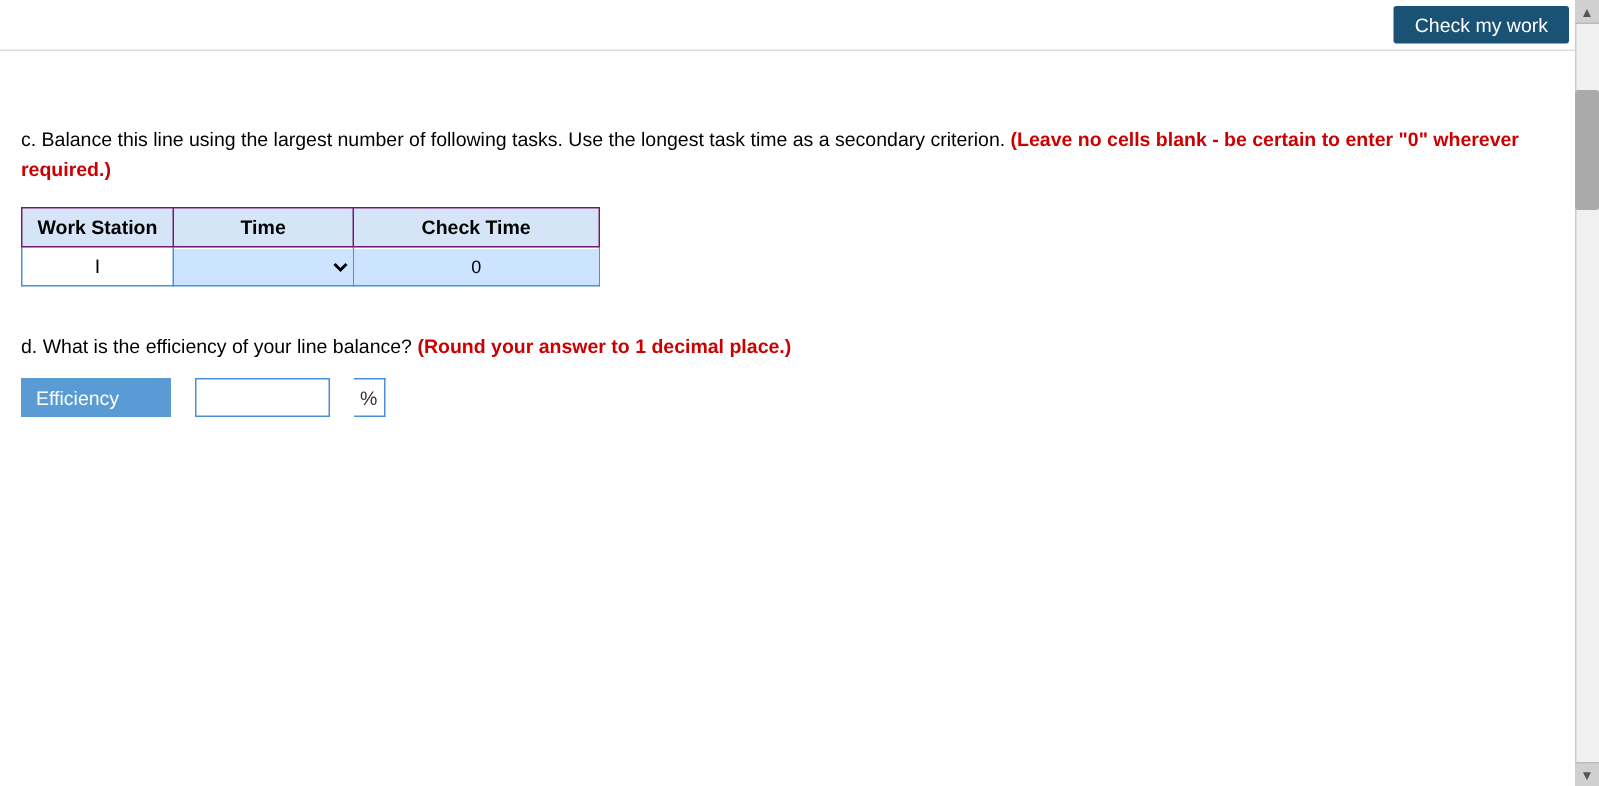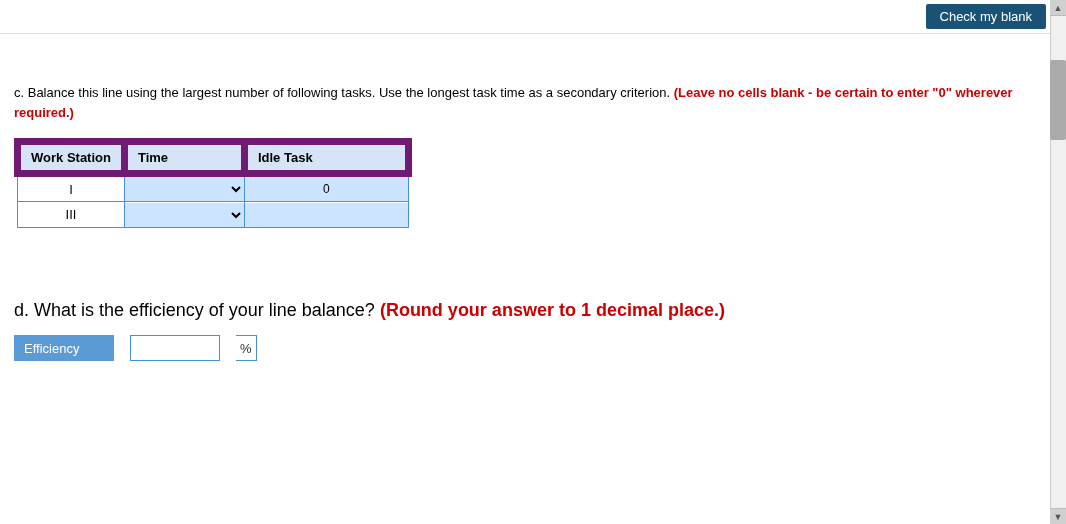--- a/index.html
+++ b/index.html
@@ -76,25 +76,25 @@
 
     
     .balance-table {
       border-collapse: collapse;
       margin-bottom: 20px;
       min-width: 310px;
     }
 
     .balance-table th {
       background: #d6e4f7;
-      border: 7px solid #701a75;
+      border: 1px solid #701a75;
       padding: 5px 10px;
       font-size: 13px;
       font-weight: bold;
-      text-align: left;
+      text-align: center;
       color: #000;
     }
 
     .balance-table td {
       border: 1px solid #4a90d9;
       padding: 0;
       text-align: center;
       height: 26px;
     }
 
@@ -140,23 +140,23 @@
       padding: 0 4px;
     }
 
     
     .dotted-border {
       border-bottom: 2px dotted #4a90d9 !important;
     }
 
     
     .section-d {
-      font-size: 18px;
-      color: #000;
-      margin-top: 72px;
+      font-size: 13px;
+      color: #000;
+      margin-top: 32px;
       margin-bottom: 14px;
     }
 
     .section-d .bold-red {
       color: #cc0000;
       font-weight: bold;
     }
 
     
     .efficiency-row {
@@ -226,64 +226,53 @@
       font-size: 9px;
       color: #555;
       cursor: pointer;
       border-top: 1px solid #bbb;
     }
   </style>
 </head>
 <body>
 
 <div class="top-bar">
-  <button class="check-work-btn">Check my blank</button>
+  <button class="check-work-btn">Check my work</button>
 </div>
 
 <div class="main-content">
 
   <p class="instruction">
     <span>c. Balance this line using the largest number of following tasks. Use the longest task time as a secondary criterion.</span>
     <span class="bold-red">(Leave no cells blank - be certain to enter "0" wherever required.)</span>
   </p>
 
   <table class="balance-table">
     <thead>
       <tr>
         <th>Work Station</th>
         <th>Time</th>
-        <th>Idle Task</th>
+        <th>Check Time</th>
       </tr>
     </thead>
     <tbody>
 
       <tr>
         <td class="ws-cell">I</td>
         <td class="task-cell">
           <select class="task-dropdown">
             <option value=""></option>
           </select>
         </td>
         <td class="idle-cell">
           <input type="text" class="idle-input" value="0" style="">
         </td>
       </tr>
 
 
-      <tr>
-        <td class="ws-cell">III</td>
-        <td class="task-cell">
-          <select class="task-dropdown">
-            <option value=""></option>
-          </select>
-        </td>
-        <td class="idle-cell">
-          <input type="text" class="idle-input" value="" style="">
-        </td>
-      </tr>
 
     </tbody>
   </table>
 
   <p class="section-d">
     <span>d. What is the efficiency of your line balance?</span>
     <span class="bold-red">(Round your answer to 1 decimal place.)</span>
   </p>
 
   <div class="efficiency-row">

